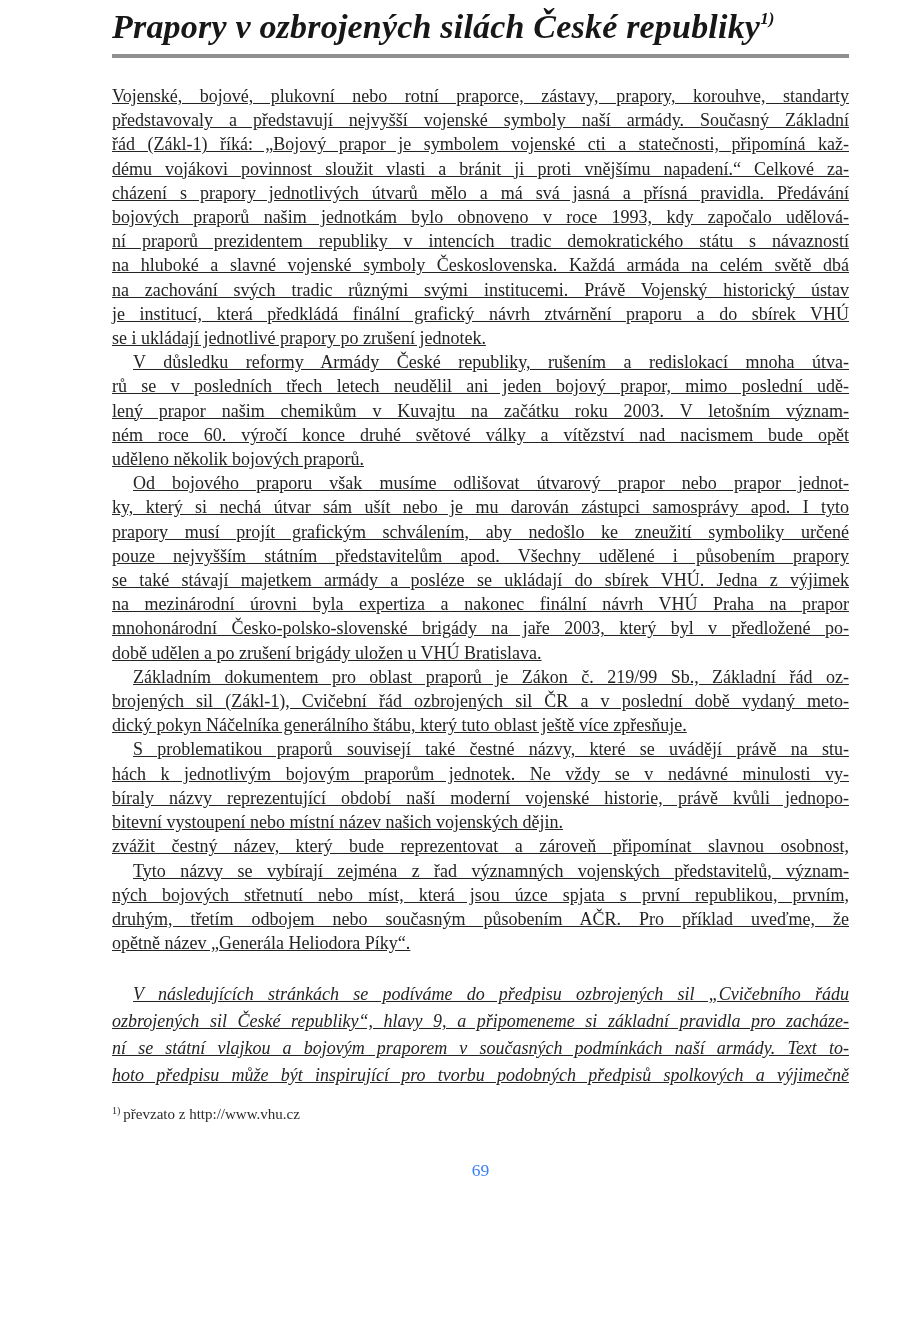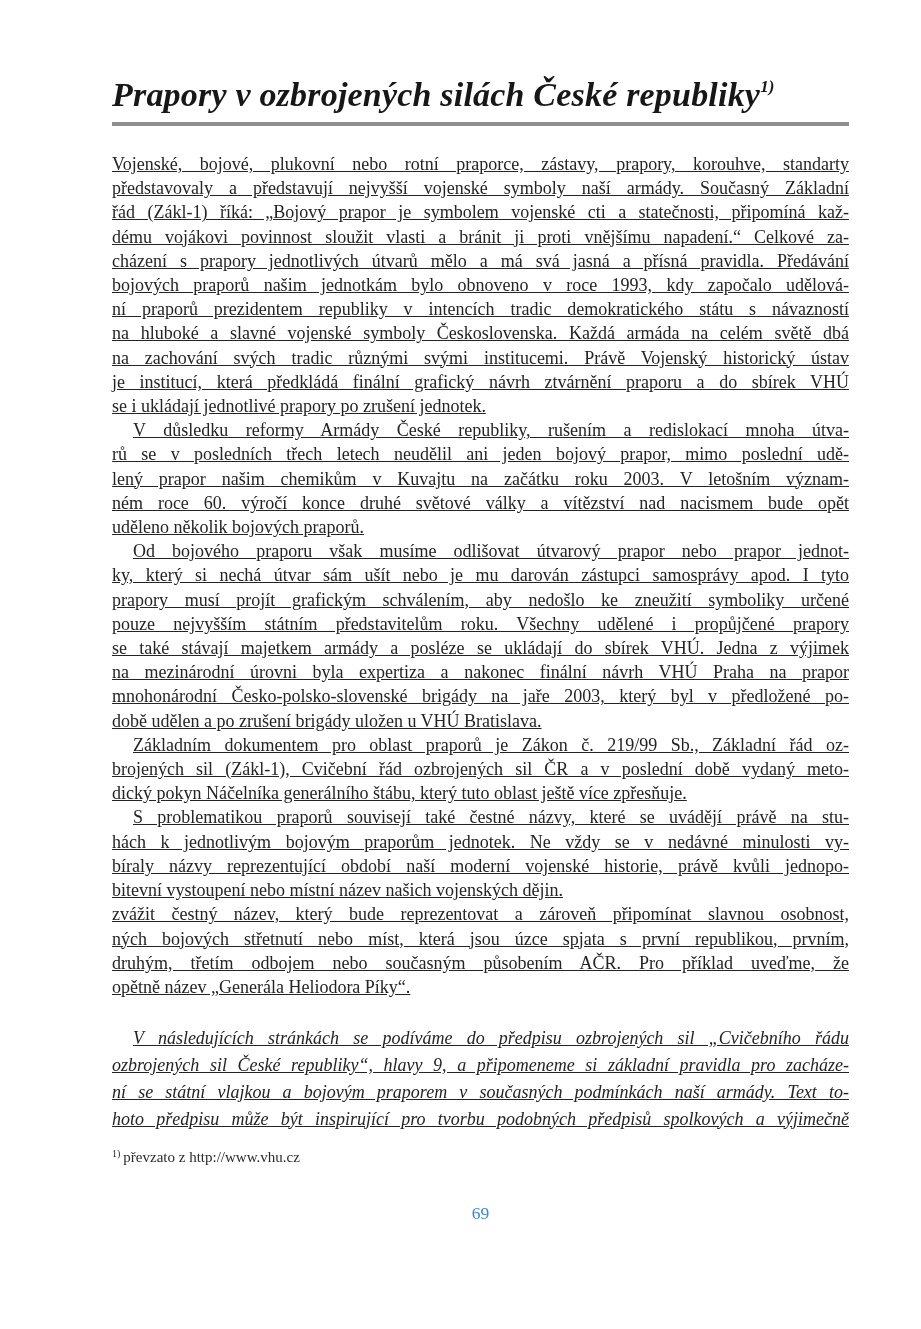--- a/index.html
+++ b/index.html
@@ -2,21 +2,21 @@
 <html lang="cs"><head>
 <meta charset="utf-8">
 <style>
   html,body{margin:0;padding:0;background:#e8e8e8;}
   .page{
     width:921px;height:1329px;background:#ffffff;margin:0 auto;
     font-family:"Liberation Serif","DejaVu Serif",serif;
     color:#242424;position:relative;overflow:hidden;
   }
   .content{margin-left:112px;width:737px;}
-  .title-block{padding-top:68px;}
+  .title-block{}
   .doc-title{
     margin:0;font-style:italic;font-weight:bold;font-size:34px;line-height:38px;
     color:#171717;white-space:nowrap;letter-spacing:0.2px;
   }
   .doc-title sup{font-size:17px;font-weight:bold;vertical-align:14px;letter-spacing:0;}
   .title-rule{height:4px;background:#8f8f8f;margin-top:8px;}
   .body-text{margin-top:26px;font-size:18px;line-height:24.2px;text-decoration:underline;}
   .paragraph{margin:0;}
   .paragraph.italic{margin-top:26px;font-style:italic;line-height:26.8px;}
   .line{text-align:justify;text-align-last:justify;}
@@ -56,39 +56,40 @@
           <div class="line indent">V důsledku reformy Armády České republiky, rušením a redislokací mnoha útva-</div>
           <div class="line">rů se v posledních třech letech neudělil ani jeden bojový prapor, mimo poslední udě-</div>
           <div class="line">lený prapor našim chemikům v Kuvajtu na začátku roku 2003. V letošním význam-</div>
           <div class="line">ném roce 60. výročí konce druhé světové války a vítězství nad nacismem bude opět</div>
           <div class="line last">uděleno několik bojových praporů.</div>
         </div>
         <div class="paragraph">
           <div class="line indent">Od bojového praporu však musíme odlišovat útvarový prapor nebo prapor jednot-</div>
           <div class="line">ky, který si nechá útvar sám ušít nebo je mu darován zástupci samosprávy apod. I tyto</div>
           <div class="line">prapory musí projít grafickým schválením, aby nedošlo ke zneužití symboliky určené</div>
-          <div class="line">pouze nejvyšším státním představitelům roku. Všechny udělené i propůjčené prapory</div>
+          <div class="line">pouze nejvyšším státním představitelům apod. Všechny udělené i působením prapory</div>
           <div class="line">se také stávají majetkem armády a posléze se ukládají do sbírek VHÚ. Jedna z výjimek</div>
           <div class="line">na mezinárodní úrovni byla expertiza a nakonec finální návrh VHÚ Praha na prapor</div>
           <div class="line">mnohonárodní Česko-polsko-slovenské brigády na jaře 2003, který byl v předložené po-</div>
           <div class="line last">době udělen a po zrušení brigády uložen u VHÚ Bratislava.</div>
         </div>
         <div class="paragraph">
           <div class="line indent">Základním dokumentem pro oblast praporů je Zákon č. 219/99 Sb., Základní řád oz-</div>
           <div class="line">brojených sil (Zákl-1), Cvičební řád ozbrojených sil ČR a v poslední době vydaný meto-</div>
           <div class="line last">dický pokyn Náčelníka generálního štábu, který tuto oblast ještě více zpřesňuje.</div>
         </div>
         <div class="paragraph">
           <div class="line indent">S problematikou praporů souvisejí také čestné názvy, které se uvádějí právě na stu-</div>
           <div class="line">hách k jednotlivým bojovým praporům jednotek. Ne vždy se v nedávné minulosti vy-</div>
           <div class="line">bíraly názvy reprezentující období naší moderní vojenské historie, právě kvůli jednopo-</div>
           <div class="line last">bitevní vystoupení nebo místní název našich vojenských dějin.</div>
           <div class="line">zvážit čestný název, který bude reprezentovat a zároveň připomínat slavnou osobnost,</div>
         </div>
         <div class="paragraph">
+          <div class="line indent">Tyto názvy se vybírají zejména z řad významných vojenských představitelů, význam-</div>
           <div class="line">ných bojových střetnutí nebo míst, která jsou úzce spjata s první republikou, prvním,</div>
           <div class="line">druhým, třetím odbojem nebo současným působením AČR. Pro příklad uveďme, že</div>
           <div class="line last">opětně název „Generála Heliodora Píky“.</div>
         </div>
         <div class="paragraph italic">
           <div class="line indent">V následujících stránkách se podíváme do předpisu ozbrojených sil „Cvičebního řádu</div>
           <div class="line">ozbrojených sil České republiky“, hlavy 9, a připomeneme si základní pravidla pro zacháze-</div>
           <div class="line">ní se státní vlajkou a bojovým praporem v současných podmínkách naší armády. Text to-</div>
           <div class="line">hoto předpisu může být inspirující pro tvorbu podobných předpisů spolkových a výjimečně</div>
         </div>

